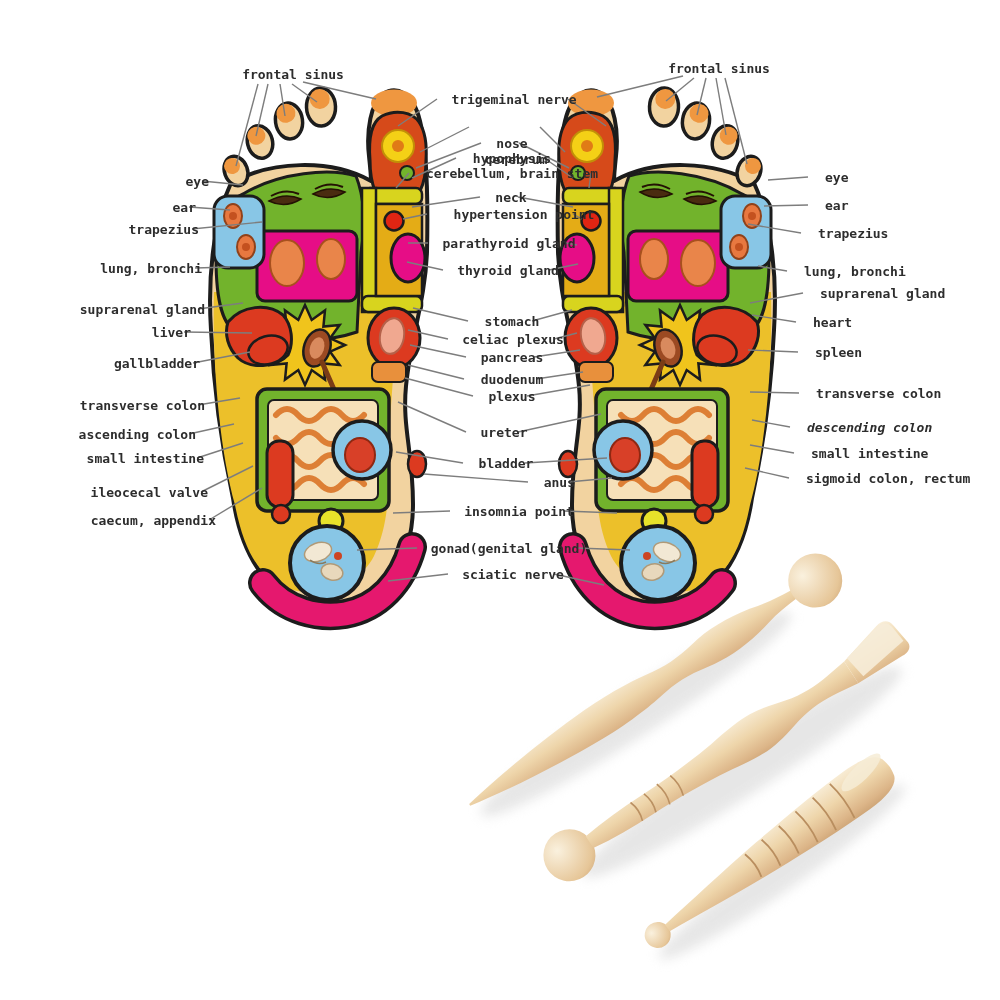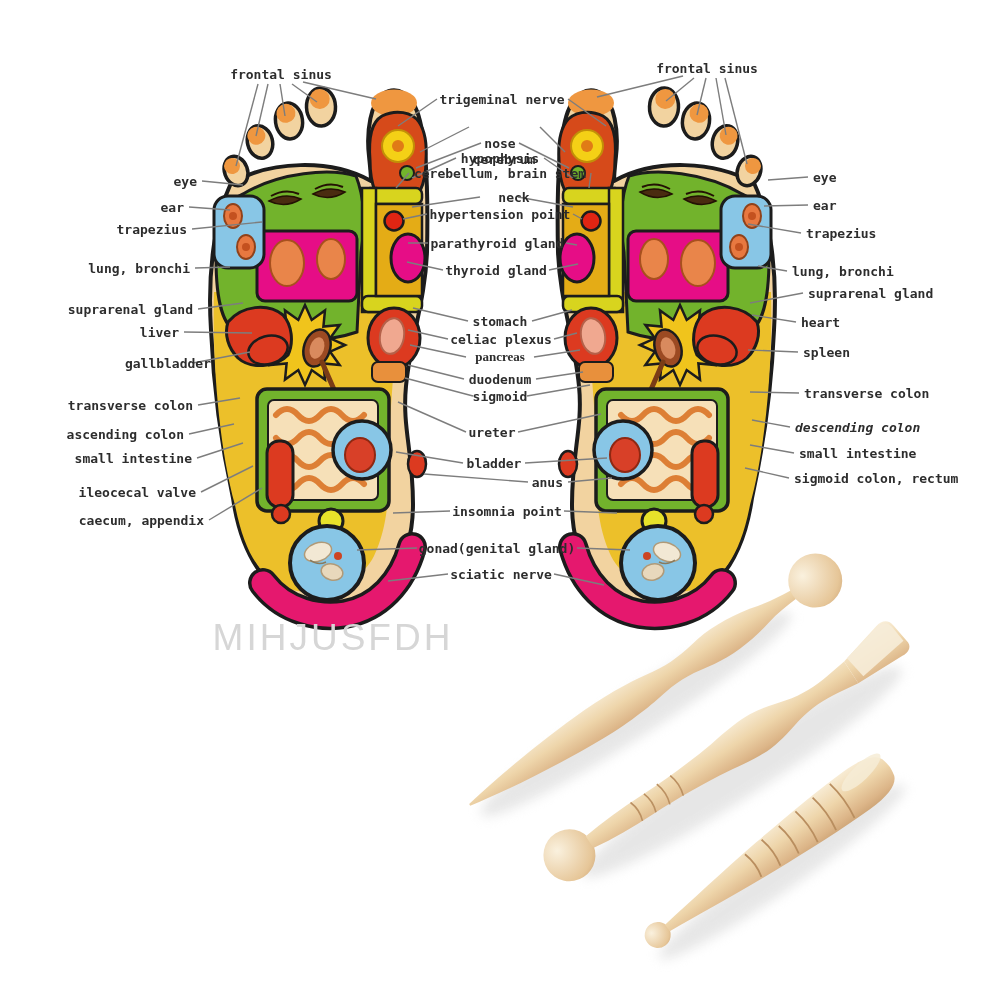--- a/index.html
+++ b/index.html
@@ -1,19 +1,19 @@
 <!DOCTYPE html>
 <html style="--skin: #f2d3a0; --gold: #ecc02a; --gold2: #e4ac16; --chartreuse: #d8d41e; --green: #72b32c; --magenta: #e60d86; --heelpink: #e5186e; --blue: #88c6e6; --red: #dc3a20; --redzone: #d64a1a; --toe: #ef9740; --organ: #e9854a; --ink: #1c1c1c; --ink2: #2d2d2d; --line: #7d7d7d; --wm: #d6d6d6; --wood-light: #faf1de; --wood-mid: #eed5aa; --wood-dark: #c69c6e;"><head>
 <meta charset="utf-8">
 <style>
   html,body{margin:0;padding:0;}
   #stage{position:relative;width:1000px;height:1000px;background:#ffffff;overflow:hidden;
          font-family:"DejaVu Sans Mono", monospace;}
   #art{position:absolute;left:0;top:0;}
-  #labels{position:absolute;left:0;top:0;width:916px;height:1000px;pointer-events:none;}
+  #labels{position:absolute;left:12px;top:0;width:916px;height:1000px;pointer-events:none;}
   .lbl{position:absolute;font:700 13px "DejaVu Sans Mono", monospace;color:var(--ink2,#2d2d2d);
        white-space:nowrap;letter-spacing:0px;transform:translate(0,-50%);}
   .lbl.right{transform:translate(-100%,-50%);}
   .lbl.center{transform:translate(-50%,-50%);}
   .watermark{position:absolute;left:333px;top:638px;transform:translate(-50%,-50%);
        font-family:"Liberation Sans", sans-serif;font-size:37px;letter-spacing:3px;
        color:var(--wm,#d6d6d6);font-weight:400;}
   .leader{stroke:var(--line,#7d7d7d);stroke-width:1.4;}
 </style>
 </head>
@@ -268,55 +268,54 @@
 </svg>
 
 <div id="labels">
       <div class="lbl center" style="left: 281px; top: 74px;">frontal sinus</div>
       <div class="lbl right" style="left: 197px; top: 181px;">eye</div>
       <div class="lbl right" style="left: 184px; top: 207px;">ear</div>
       <div class="lbl right" style="left: 187px; top: 229px;">trapezius</div>
       <div class="lbl right" style="left: 190px; top: 268px;">lung, bronchi</div>
       <div class="lbl right" style="left: 193px; top: 309px;">suprarenal gland</div>
       <div class="lbl right" style="left: 179px; top: 332px;">liver</div>
-      <div class="lbl right" style="left: 188px; top: 363px; margin-left: 23px;">gallbladder</div>
+      <div class="lbl right" style="left: 188px; top: 363px;">gallbladder</div>
       <div class="lbl right" style="left: 193px; top: 405px;">transverse colon</div>
       <div class="lbl right" style="left: 184px; top: 434px;">ascending colon</div>
       <div class="lbl right" style="left: 192px; top: 458px;">small intestine</div>
       <div class="lbl right" style="left: 196px; top: 492px;">ileocecal valve</div>
       <div class="lbl right" style="left: 204px; top: 520px;">caecum, appendix</div>
       <div class="lbl center" style="left: 502px; top: 99px;">trigeminal nerve</div>
       <div class="lbl center" style="left: 504px; top: 127px; margin-top: 32px;">cerebrum</div>
       <div class="lbl center" style="left: 500px; top: 143px;">nose</div>
       <div class="lbl center" style="left: 500px; top: 158px;">hypophysis</div>
       <div class="lbl center" style="left: 500px; top: 173px;">cerebellum, brain stem</div>
-      <div class="lbl center" style="left: 499px; top: 197px; margin-left: 15px;">neck</div>
-      <div class="lbl center" style="left: 500px; top: 214px;">hypertension point</div>
+      <div class="lbl center" style="left: 499px; top: 197px;">neck</div>
+      <div class="lbl center" style="left: 500px; top: 214px; padding-left: 24px;">hypertension point</div>
       <div class="lbl center" style="left: 497px; top: 243px;">parathyroid gland</div>
       <div class="lbl center" style="left: 496px; top: 270px;">thyroid gland</div>
       <div class="lbl center" style="left: 500px; top: 321px;">stomach</div>
       <div class="lbl center" style="left: 501px; top: 339px;">celiac plexus</div>
-      <div class="lbl center" style="left: 500px; top: 357px; font-family: Liberation Serif, serif;">pancreas</div>
+      <div class="lbl center" style="left: 500px; top: 357px;">pancreas</div>
       <div class="lbl center" style="left: 500px; top: 379px;">duodenum</div>
-      <div class="lbl center" style="left: 500px; top: 396px;">sigmoid</div>
+      <div class="lbl center" style="left: 500px; top: 396px;">plexus</div>
       <div class="lbl center" style="left: 492px; top: 432px;">ureter</div>
       <div class="lbl center" style="left: 494px; top: 463px;">bladder</div>
       <div class="lbl right" style="left: 563px; top: 482px;">anus</div>
       <div class="lbl center" style="left: 507px; top: 511px;">insomnia point</div>
       <div class="lbl center" style="left: 497px; top: 548px;">gonad(genital gland)</div>
       <div class="lbl center" style="left: 501px; top: 574px;">sciatic nerve</div>
       <div class="lbl center" style="left: 707px; top: 68px;">frontal sinus</div>
       <div class="lbl left" style="left: 813px; top: 177px;">eye</div>
       <div class="lbl left" style="left: 813px; top: 205px;">ear</div>
       <div class="lbl left" style="left: 806px; top: 233px;">trapezius</div>
       <div class="lbl left" style="left: 792px; top: 271px;">lung, bronchi</div>
       <div class="lbl left" style="left: 808px; top: 293px;">suprarenal gland</div>
       <div class="lbl left" style="left: 801px; top: 322px;">heart</div>
       <div class="lbl left" style="left: 803px; top: 352px;">spleen</div>
       <div class="lbl left" style="left: 804px; top: 393px;">transverse colon</div>
       <div class="lbl left" style="left: 795px; top: 427px; font-style: italic;">descending colon</div>
       <div class="lbl left" style="left: 799px; top: 453px;">small intestine</div>
       <div class="lbl left" style="left: 794px; top: 478px;">sigmoid colon, rectum</div>
     </div>
 
-<div class="watermark">MIHJUSFDH</div>
 
 </div>
 
 </body></html>

